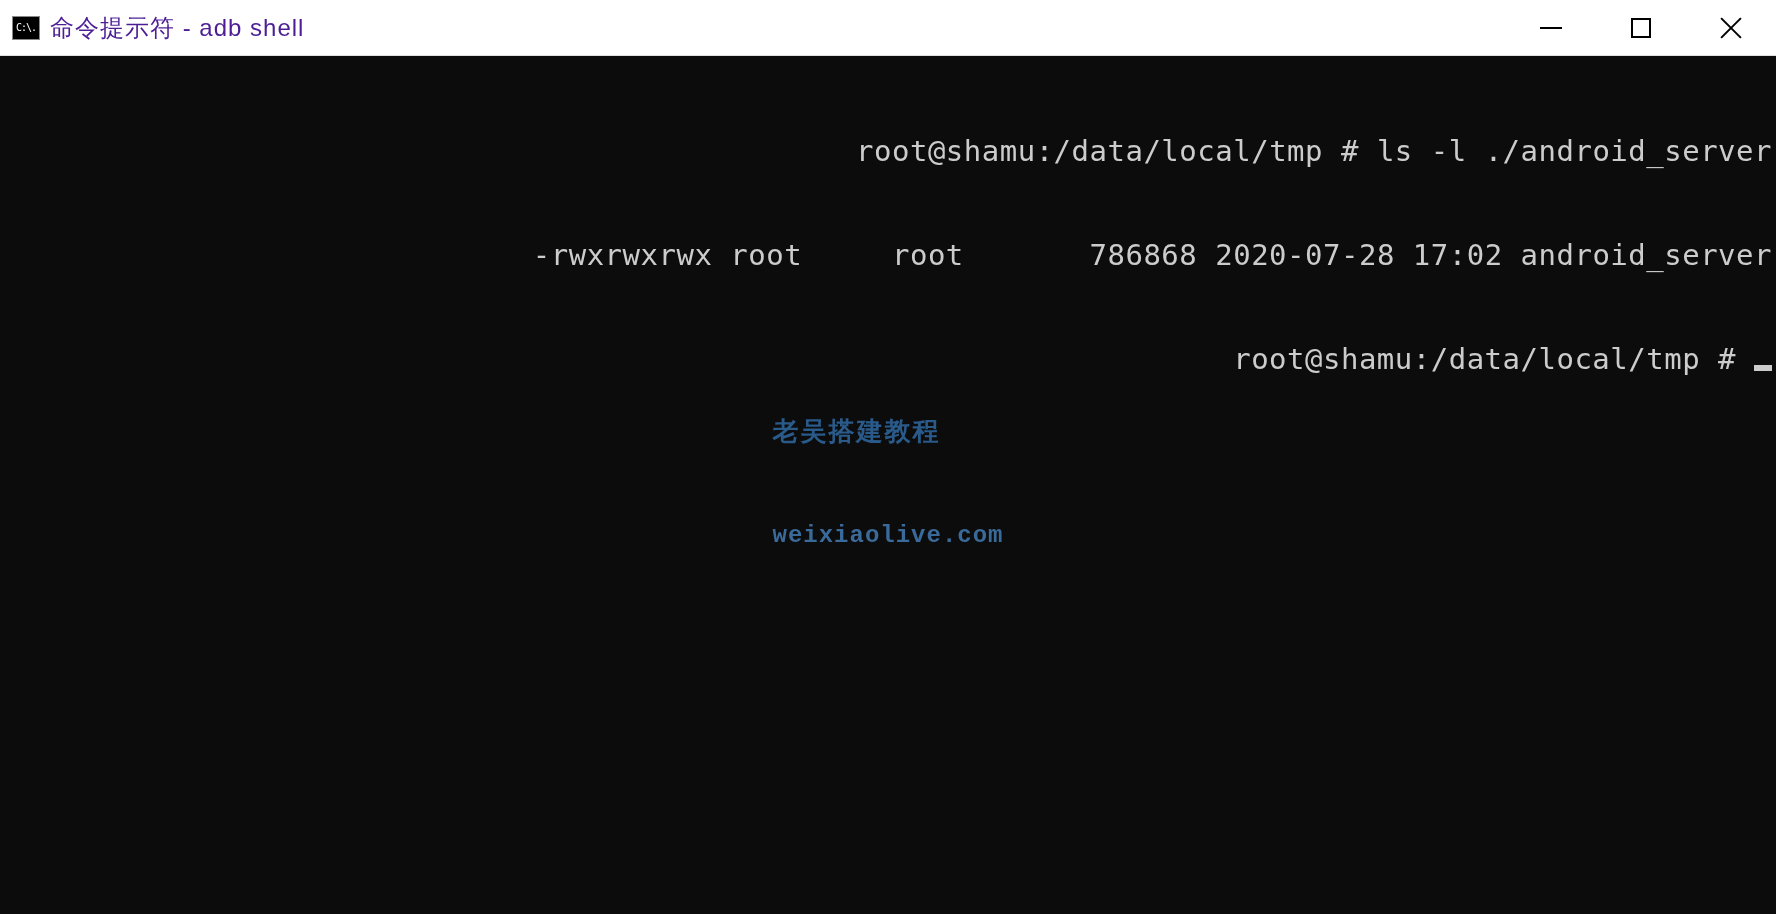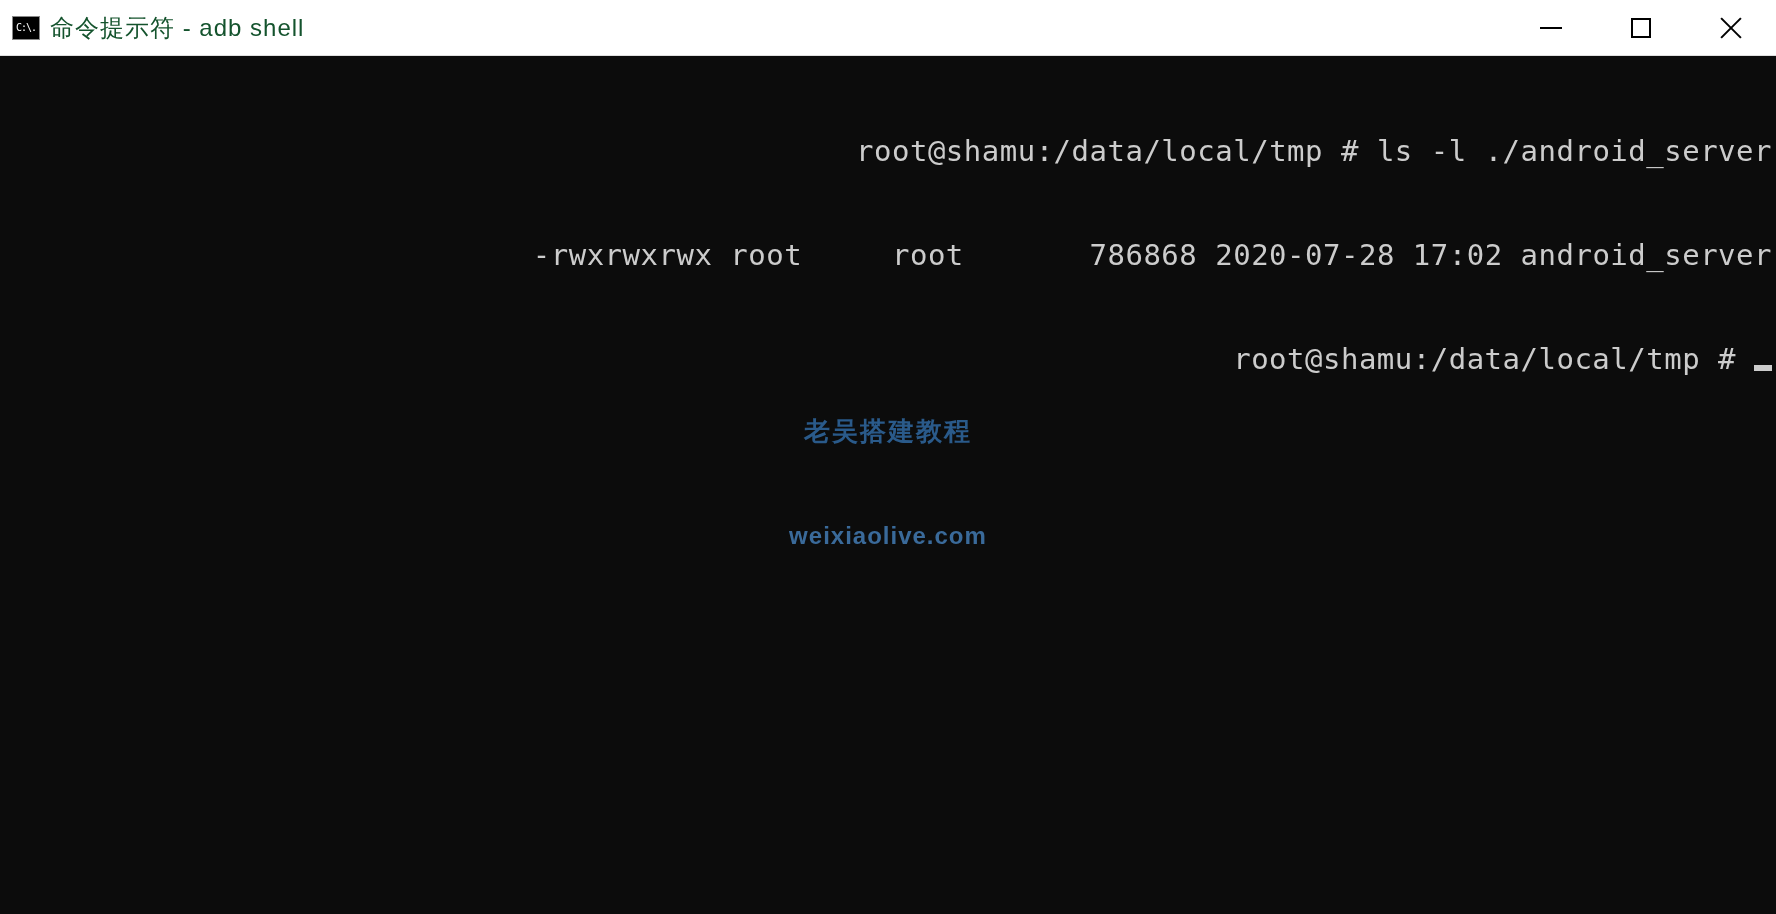--- a/index.html
+++ b/index.html
@@ -46,21 +46,21 @@
     }
     .app-icon-inner {
       color: #ffffff;
       font-size: 10px;
       font-family: monospace;
       line-height: 1;
       letter-spacing: -1px;
     }
     .title-text {
       font-size: 24px;
-      color: #14532d;
+      color: #4c1d95;
       letter-spacing: 1px;
     }
     .window-controls {
       display: flex;
       height: 100%;
     }
     .window-control {
       width: 90px;
       height: 100%;
       display: flex;
@@ -126,36 +126,35 @@
       animation: blink 1s step-end infinite;
     }
     @keyframes blink {
       50% { opacity: 0; }
     }
     .watermark {
       position: absolute;
       top: 290px;
       left: 50%;
       transform: translateX(-50%);
-      text-align: center;
       pointer-events: none;
     }
     .watermark-line1 {
       color: #2a5a8a;
       font-size: 26px;
       font-weight: bold;
       font-family: "Microsoft YaHei", sans-serif;
       letter-spacing: 2px;
       margin-bottom: 6px;
     }
     .watermark-line2 {
       color: #3a6a9a;
       font-size: 24px;
       font-weight: bold;
-      font-family: Liberation Sans, sans-serif;
+      font-family: Liberation Mono, monospace;
       letter-spacing: 1px;
     }
   </style>
 </head>
 <body>
 
 <div class="window">
   <div class="titlebar">
     <div class="titlebar-left">
       <div class="app-icon">

